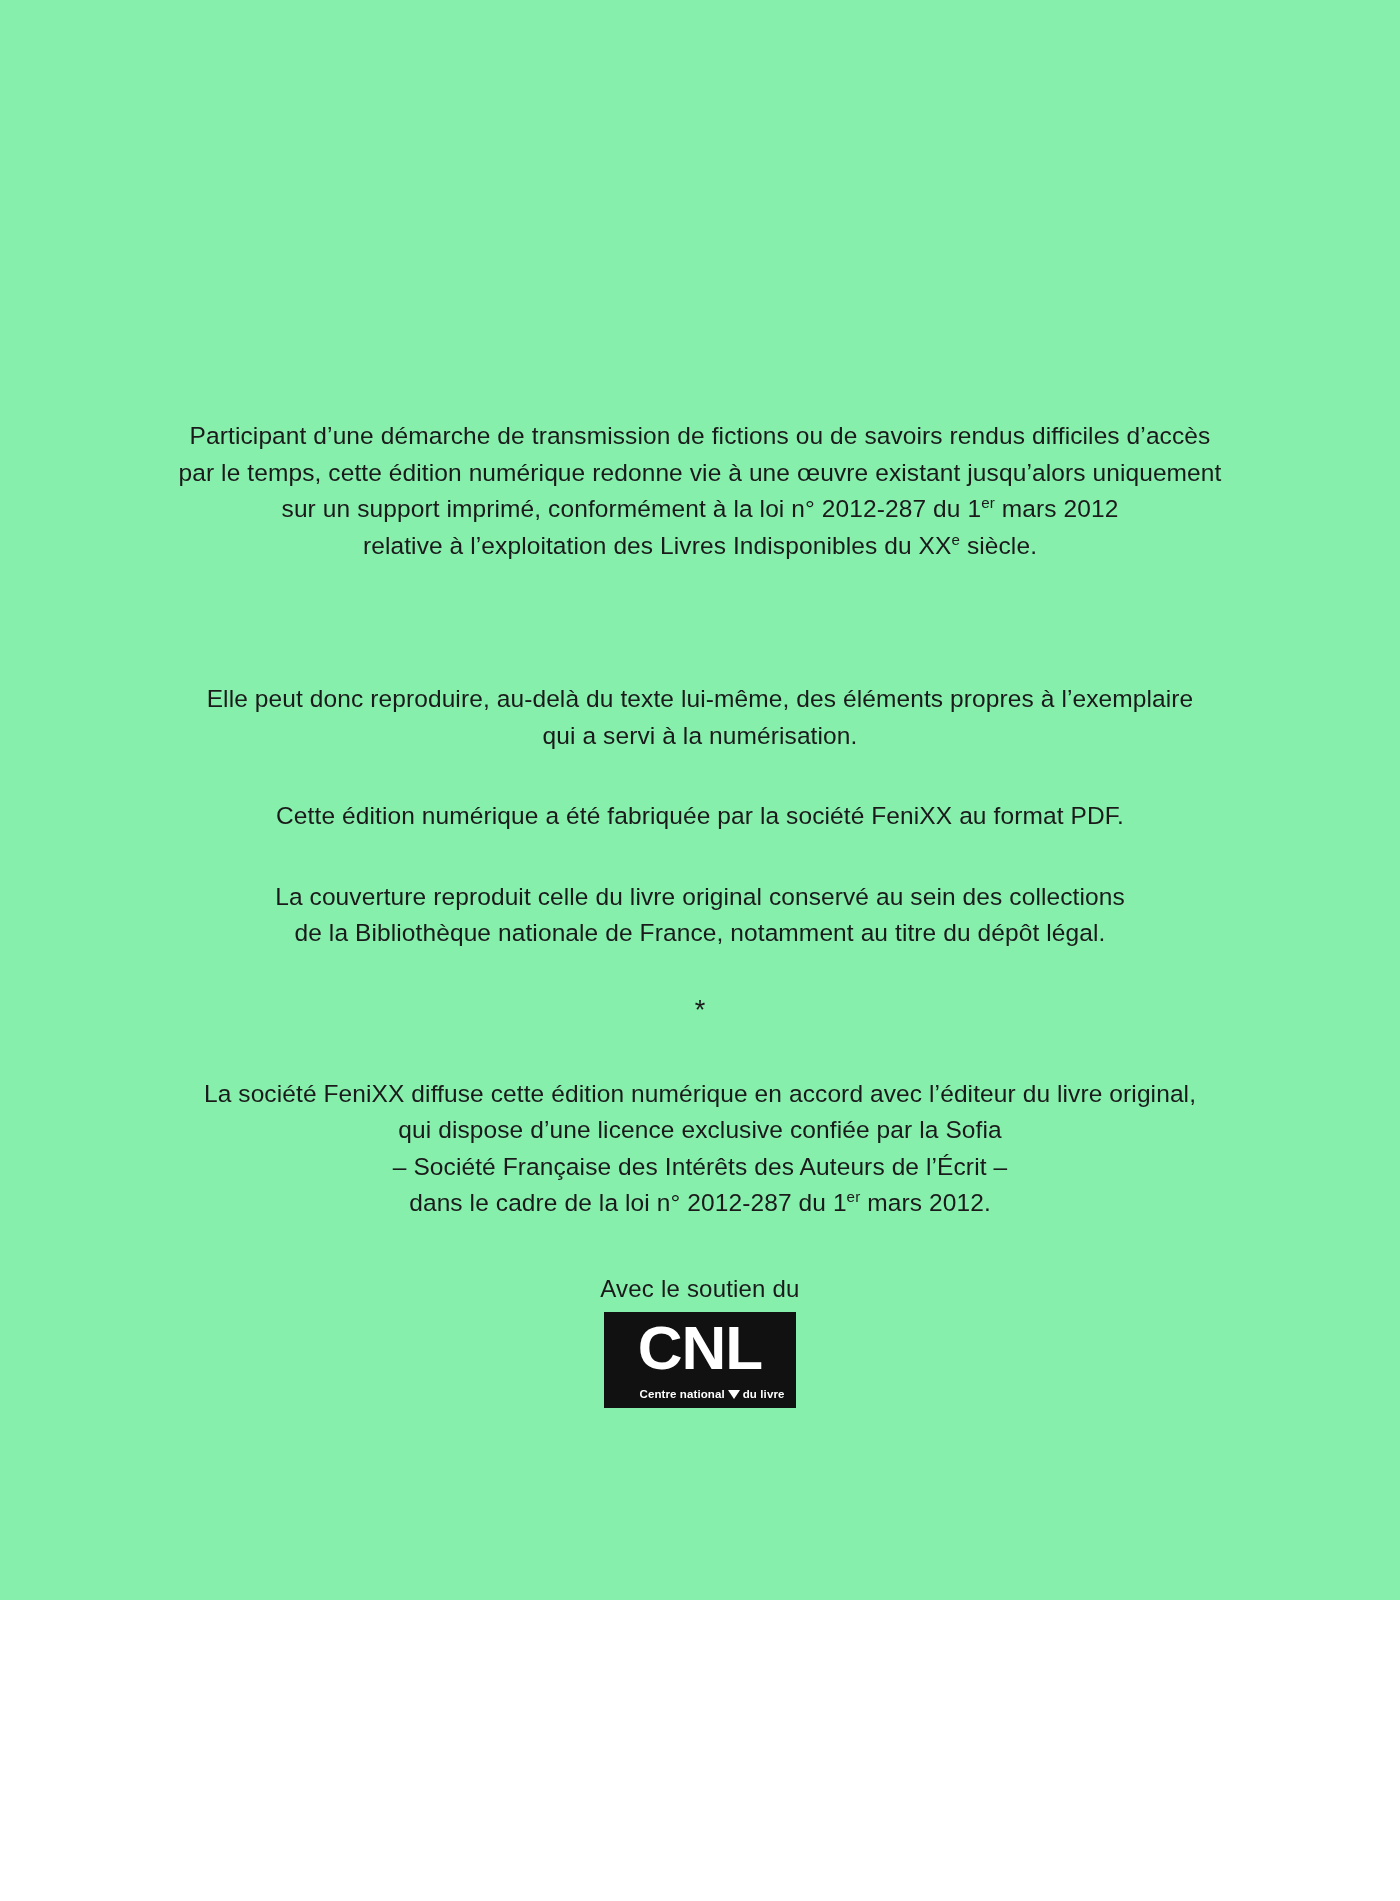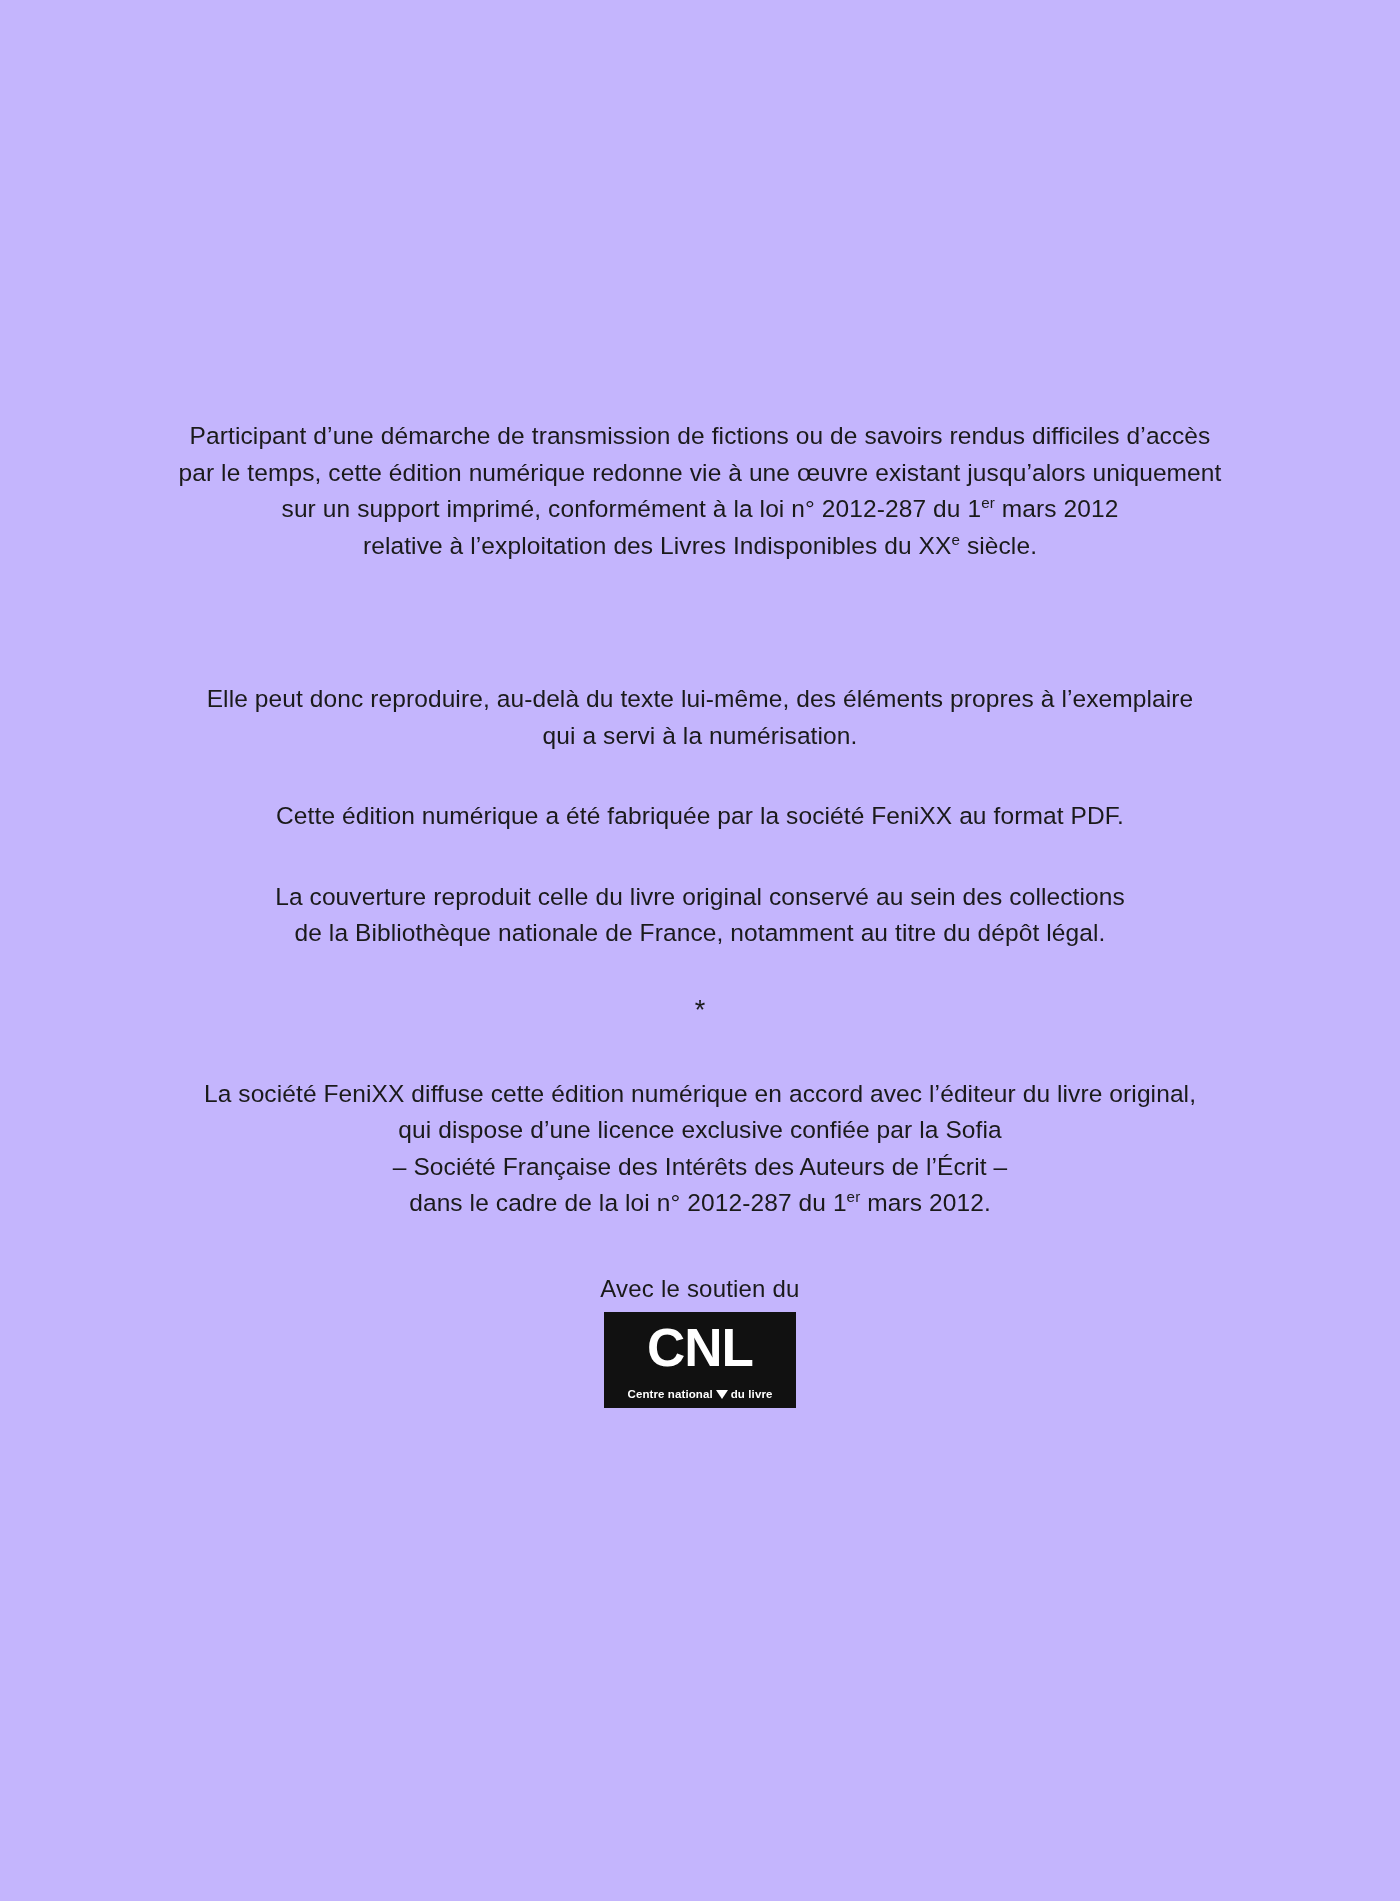--- a/index.html
+++ b/index.html
@@ -13,22 +13,22 @@
     font-family: "Liberation Sans", sans-serif;
     color: #1a1a1a;
     position: relative;
     overflow: hidden;
   }
   .page {
     position: absolute;
     left: 0;
     top: 0;
     width: 1400px;
-    height: 1901px;
-    background: #c4b5fd;
+    height: 1600px;
+    background: #86efac;
   }
   .content {
     position: absolute;
     left: 130px;
     top: 418px;
     width: 1140px;
     text-align: center;
   }
   .para {
     font-size: 24.5px;
@@ -72,28 +72,28 @@
   }
   .cnl-main {
     position: absolute;
     left: 0;
     top: 0;
     width: 192px;
     height: 72px;
     color: #ffffff;
     font-family: "Liberation Sans", sans-serif;
     font-weight: bold;
-    font-size: 53px;
+    font-size: 62px;
     line-height: 72px;
     letter-spacing: -1px;
     text-align: center;
   }
   .cnl-sub {
     position: absolute;
-    left: 0;
+    left: 12px;
     bottom: 4px;
     width: 192px;
     height: 20px;
     color: #ffffff;
     font-size: 11.5px;
     line-height: 20px;
     font-weight: bold;
     text-align: center;
     letter-spacing: 0.1px;
   }

